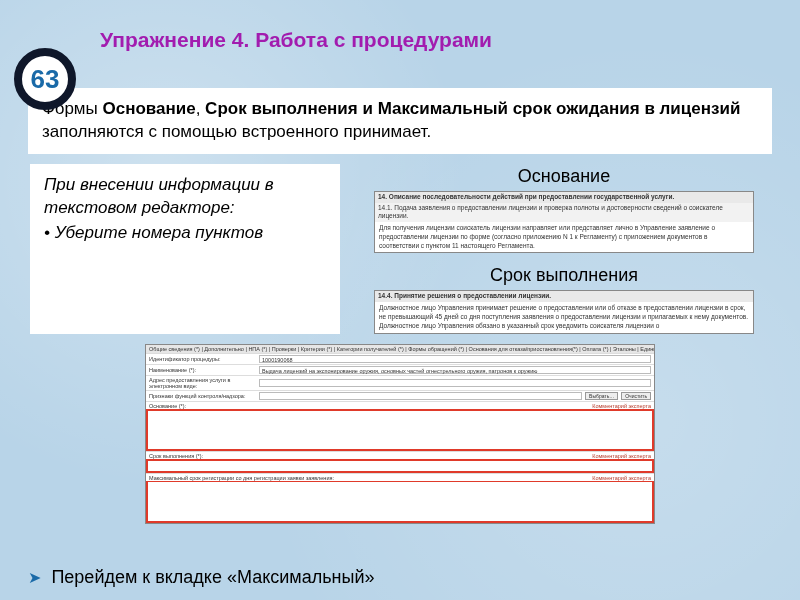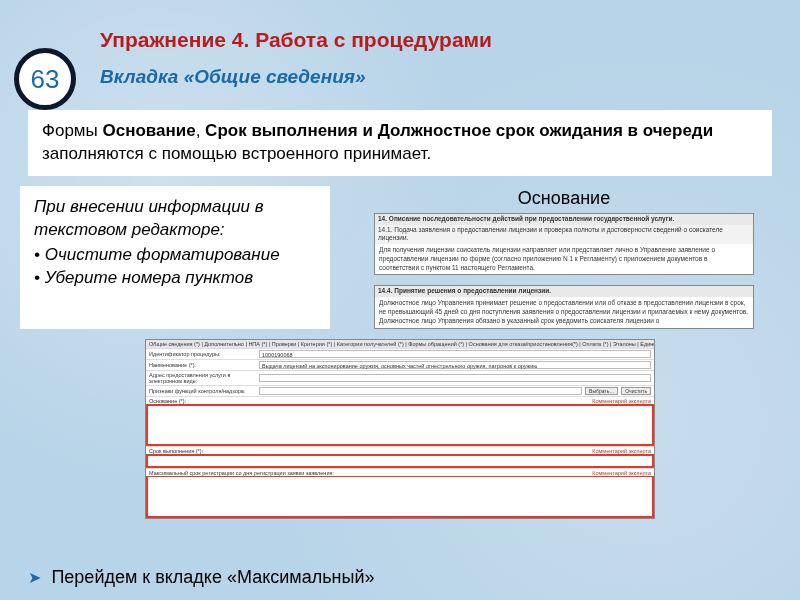--- a/index.html
+++ b/index.html
@@ -19,30 +19,30 @@
     padding: 28px 20px 10px 100px;
   }
   .slide-num {
     position: absolute;
     left: 14px;
     top: 48px;
     width: 62px;
     height: 62px;
     border-radius: 50%;
     background: #fff;
-    border: 5px solid #0f172a;
+    border: 8px solid #0f172a;
     display: flex;
     align-items: center;
     justify-content: center;
     font-size: 26px;
-    font-weight: normal;
+    font-weight: bold;
     color: #1a6aa8;
   }
   .title {
-    color: #b91c1c;
+    color: #a21caf;
     font-size: 21px;
     font-weight: bold;
     margin-bottom: 14px;
   }
   .subtitle {
     color: #1a6aa8;
     font-size: 19px;
     font-weight: bold;
     font-style: italic;
   }
@@ -51,21 +51,21 @@
     background: #fff;
     padding: 10px 14px;
     font-size: 17px;
     color: #000;
     line-height: 1.35;
   }
   .card-intro .b { font-weight: bold; }
   .row2 {
     display: flex;
     gap: 18px;
-    padding: 0 20px;
+    padding: 0 30px;
   }
   .tips {
     background: #fff;
     padding: 10px 14px;
     flex: 0 0 310px;
     font-style: italic;
     font-size: 17px;
     line-height: 1.35;
   }
   .tips .hd { margin-bottom: 2px; }
@@ -168,42 +168,41 @@
     color: #1a6aa8;
     font-size: 16px;
   }
 </style>
 </head>
 <body>
 
 <div class="header">
   <div class="slide-num">63</div>
   <div class="title">Упражнение 4. Работа с процедурами</div>
-  <div class="subtitle">Вкладка «Общие сведения»</div>
 </div>
 
 <div class="card-intro">
-  <span>Формы </span><span class="b">Основание</span><span>, </span><span class="b">Срок выполнения и Должностное срок ожидания в очереди</span><span> заполняются с помощью встроенного принимает.</span>
+  <span>Формы </span><span class="b">Основание</span><span>, </span><span class="b">Срок выполнения и Максимальный срок ожидания в лицензий</span><span> заполняются с помощью встроенного принимает.</span>
 </div>
 
 <div class="row2">
   <div class="tips">
     <div class="hd">При внесении информации в текстовом редакторе:</div>
-    <div>• <span>Очистите форматирование</span></div>
     <div>• <span>Уберите номера пунктов</span></div>
   </div>
 
   <div class="right-col">
     <div class="lbl">Основание</div>
     <div class="shot shot1">
       <div class="bar">14. Описание последовательности действий при предоставлении государственной услуги.</div>
       <div class="bar2">14.1. Подача заявления о предоставлении лицензии и проверка полноты и достоверности сведений о соискателе лицензии.</div>
       <div class="body">Для получения лицензии соискатель лицензии направляет или представляет лично в Управление заявление о предоставлении лицензии по форме (согласно приложению N 1 к Регламенту) с приложением документов в соответствии с пунктом 11 настоящего Регламента.</div>
     </div>
 
+    <div class="lbl">Срок выполнения</div>
     <div class="shot">
       <div class="bar">14.4. Принятие решения о предоставлении лицензии.</div>
       <div class="body">
         <span>Должностное лицо Управления принимает решение о предоставлении или об отказе в предоставлении лицензии в срок, не превышающий 45 дней со дня поступления заявления о предоставлении лицензии и прилагаемых к нему документов.</span><br>
         <span>Должностное лицо Управления обязано в указанный срок уведомить соискателя лицензии о</span>
       </div>
     </div>
   </div>
 </div>
 

